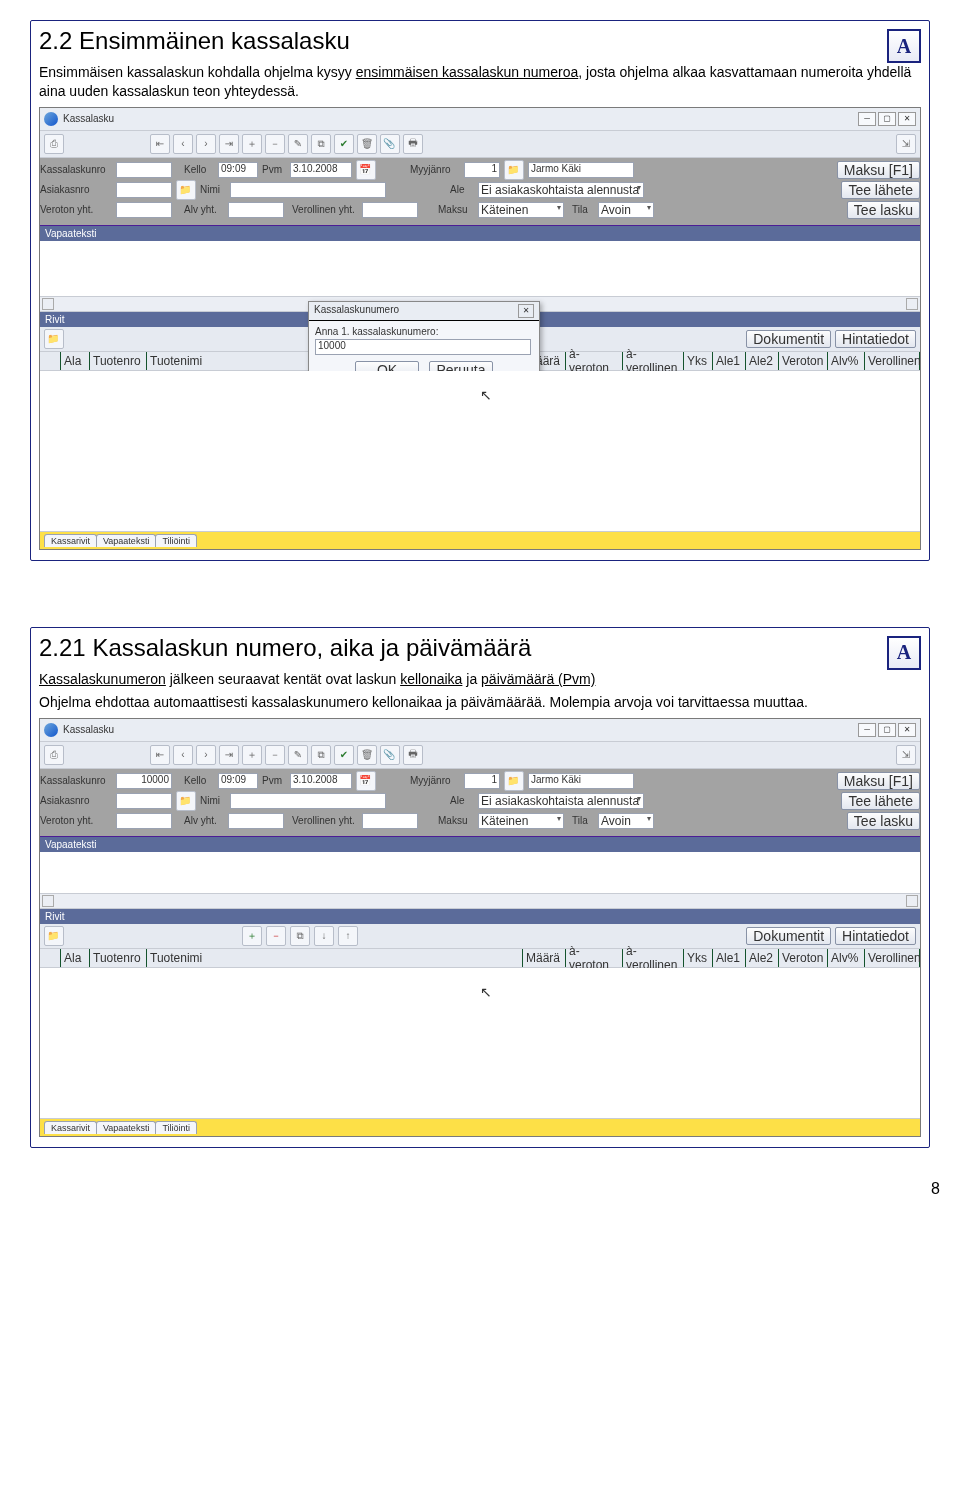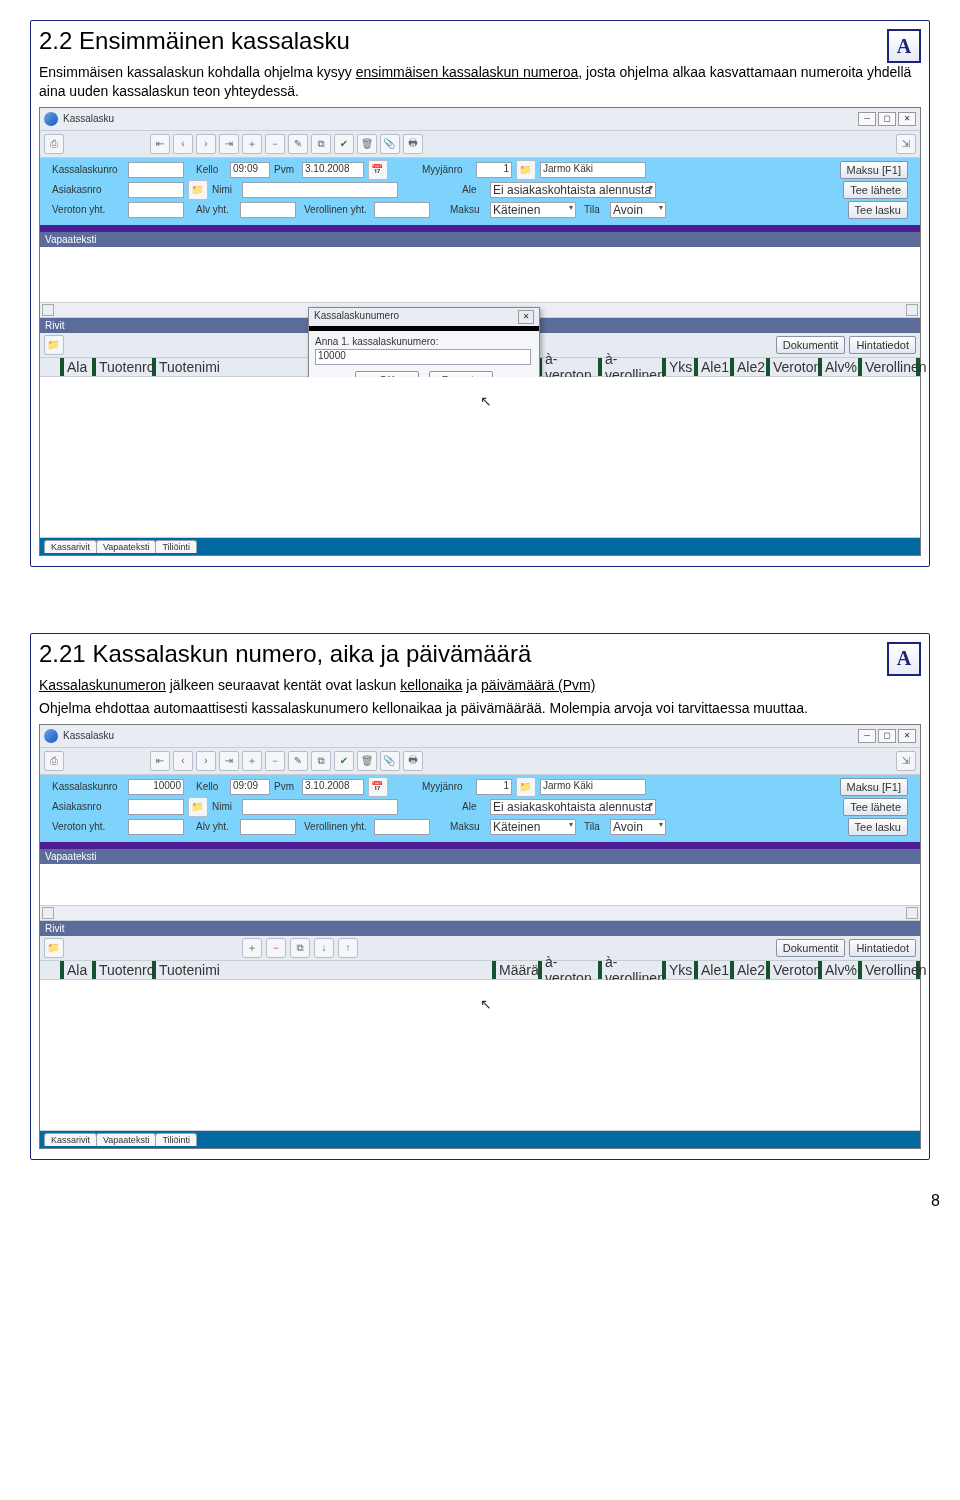--- a/index.html
+++ b/index.html
@@ -9,41 +9,41 @@
   .ul{text-decoration:underline}
   .card{border:1.5px solid #1a237e;border-radius:2px;margin-bottom:6px;padding:6px 8px 10px;position:relative}
   .logo{position:absolute;right:8px;top:8px;width:30px;height:30px;border:2px solid #1a237e;display:flex;align-items:center;justify-content:center;font-family:serif;font-weight:bold;font-size:20px;color:#1a237e;background:linear-gradient(180deg,#fff 0%,#e8eaf6 100%)}
   .screenshot{border:1px solid #7a7a7a;margin-top:6px;background:#eceff4;font-size:10px;color:#333}
   .titlebar{display:flex;align-items:center;background:#e9edf3;height:18px;padding:2px 4px;border-bottom:1px solid #c8ccd4}
   .titlebar .sphere{width:14px;height:14px;border-radius:50%;background:linear-gradient(135deg,#6fa8dc,#1155cc);margin-right:5px}
   .winbtns{margin-left:auto;display:flex;gap:2px}
   .winbtns span{width:16px;height:12px;border:1px solid #999;background:#f7f9fc;display:inline-flex;align-items:center;justify-content:center;font-size:8px}
   .toolbar{display:flex;align-items:center;gap:3px;padding:3px 4px;background:#e6eaf1;border-bottom:1px solid #c8ccd4;height:20px}
   .tbtn{width:18px;height:18px;border:1px solid #b7bdc9;background:#f4f6fa;display:inline-flex;align-items:center;justify-content:center;font-size:10px;color:#666;border-radius:2px}
-  .form{background:#7dd3fc;padding:3px 12px 4px;border-bottom:7px solid #4c1d95}
+  .form{background:#a3a3a3;padding:3px 0 4px;border-bottom:1px solid #4c1d95}
   .frow{display:flex;align-items:center;gap:4px;margin-bottom:2px;height:18px}
   .lbl{display:inline-block;min-width:72px;font-size:10px}
   .inp{border:1px solid #9aa2b2;background:#fff;height:14px;padding:0 2px;font-size:10px;display:inline-block}
   .dd{border:1px solid #9aa2b2;background:#fff;height:14px;font-size:12px;display:inline-flex;align-items:center;padding:0 2px;position:relative}
   .dd:after{content:"▾";position:absolute;right:2px;top:0;font-size:8px;color:#555}
-  .btn3d{border:1px solid #8892a6;background:linear-gradient(#fdfdfd,#e3e7ef);height:16px;font-size:11px;padding:0 6px;display:inline-flex;align-items:center;border-radius:2px}
+  .btn3d{border:1px solid #8892a6;background:linear-gradient(#fdfdfd,#e3e7ef);height:16px;font-size:14px;padding:0 6px;display:inline-flex;align-items:center;border-radius:2px}
   .sectionbar{background:#5b6b9a;color:#fff;font-size:10px;padding:2px 5px}
   .white{background:#fff;height:70px;position:relative;border-bottom:1px solid #c8ccd4}
   .mini-scroll{position:absolute;bottom:0;left:0;right:0;height:14px;background:#ebeef4;border-top:1px solid #c8ccd4;display:flex;align-items:center}
   .mini-scroll .sl{width:10px;height:10px;border:1px solid #aaa;margin:0 2px;display:inline-block}
   .sub-toolbar{background:#e6eaf1;border-bottom:1px solid #c8ccd4;display:flex;align-items:center;padding:2px 4px;gap:4px;height:20px}
   .gridhead{display:flex;background:#e6eaf1;border-bottom:1px solid #c8ccd4}
-  .gh{border-right:4px solid #14532d;font-size:14px;padding:2px 3px;height:14px;display:flex;align-items:center}
+  .gh{border-right:1px solid #14532d;font-size:12px;padding:2px 3px;height:14px;display:flex;align-items:center}
   .gridbody{background:#fff;height:160px;position:relative}
   .cursor{position:absolute;left:50%;top:16px;font-size:14px}
-  .tabs{background:#0369a1;border-top:1px solid #c8ccd4;padding:2px 4px;display:flex;gap:0}
+  .tabs{background:#fde047;border-top:1px solid #c8ccd4;padding:2px 4px;display:flex;gap:0}
   .tab{border:1px solid #9aa2b2;border-bottom:none;background:#f4f6fa;padding:1px 6px;font-size:9px;border-radius:3px 3px 0 0;margin-right:-1px}
   
   .dialog{position:absolute;left:268px;top:60px;width:230px;border:1px solid #888;background:#f4f6fa;box-shadow:2px 2px 5px rgba(0,0,0,.3);font-size:10px}
-  .dialog .dhead{background:#e9edf3;border-bottom:5px solid #000000;padding:2px 5px;display:flex}
+  .dialog .dhead{background:#e9edf3;border-bottom:1px solid #000000;padding:2px 5px;display:flex}
   .dialog .dhead .x{margin-left:auto;border:1px solid #999;width:14px;height:12px;display:inline-flex;align-items:center;justify-content:center;font-size:8px}
   .dialog .dbody{padding:5px 6px 6px}
   .dialog .dinp{border:1px solid #9aa2b2;background:#fff;height:14px;width:210px;padding:0 2px;font-size:10px;margin-top:2px;margin-bottom:6px}
   .dialog .dbtns{display:flex;justify-content:center;gap:10px}
   .pgn{text-align:right;font-size:16px;padding:6px 20px 20px;color:#000}
   .shot-wrap{position:relative}
   .gridbody2{background:#fff;height:150px;position:relative}
 </style>
 </head>
 <body>

